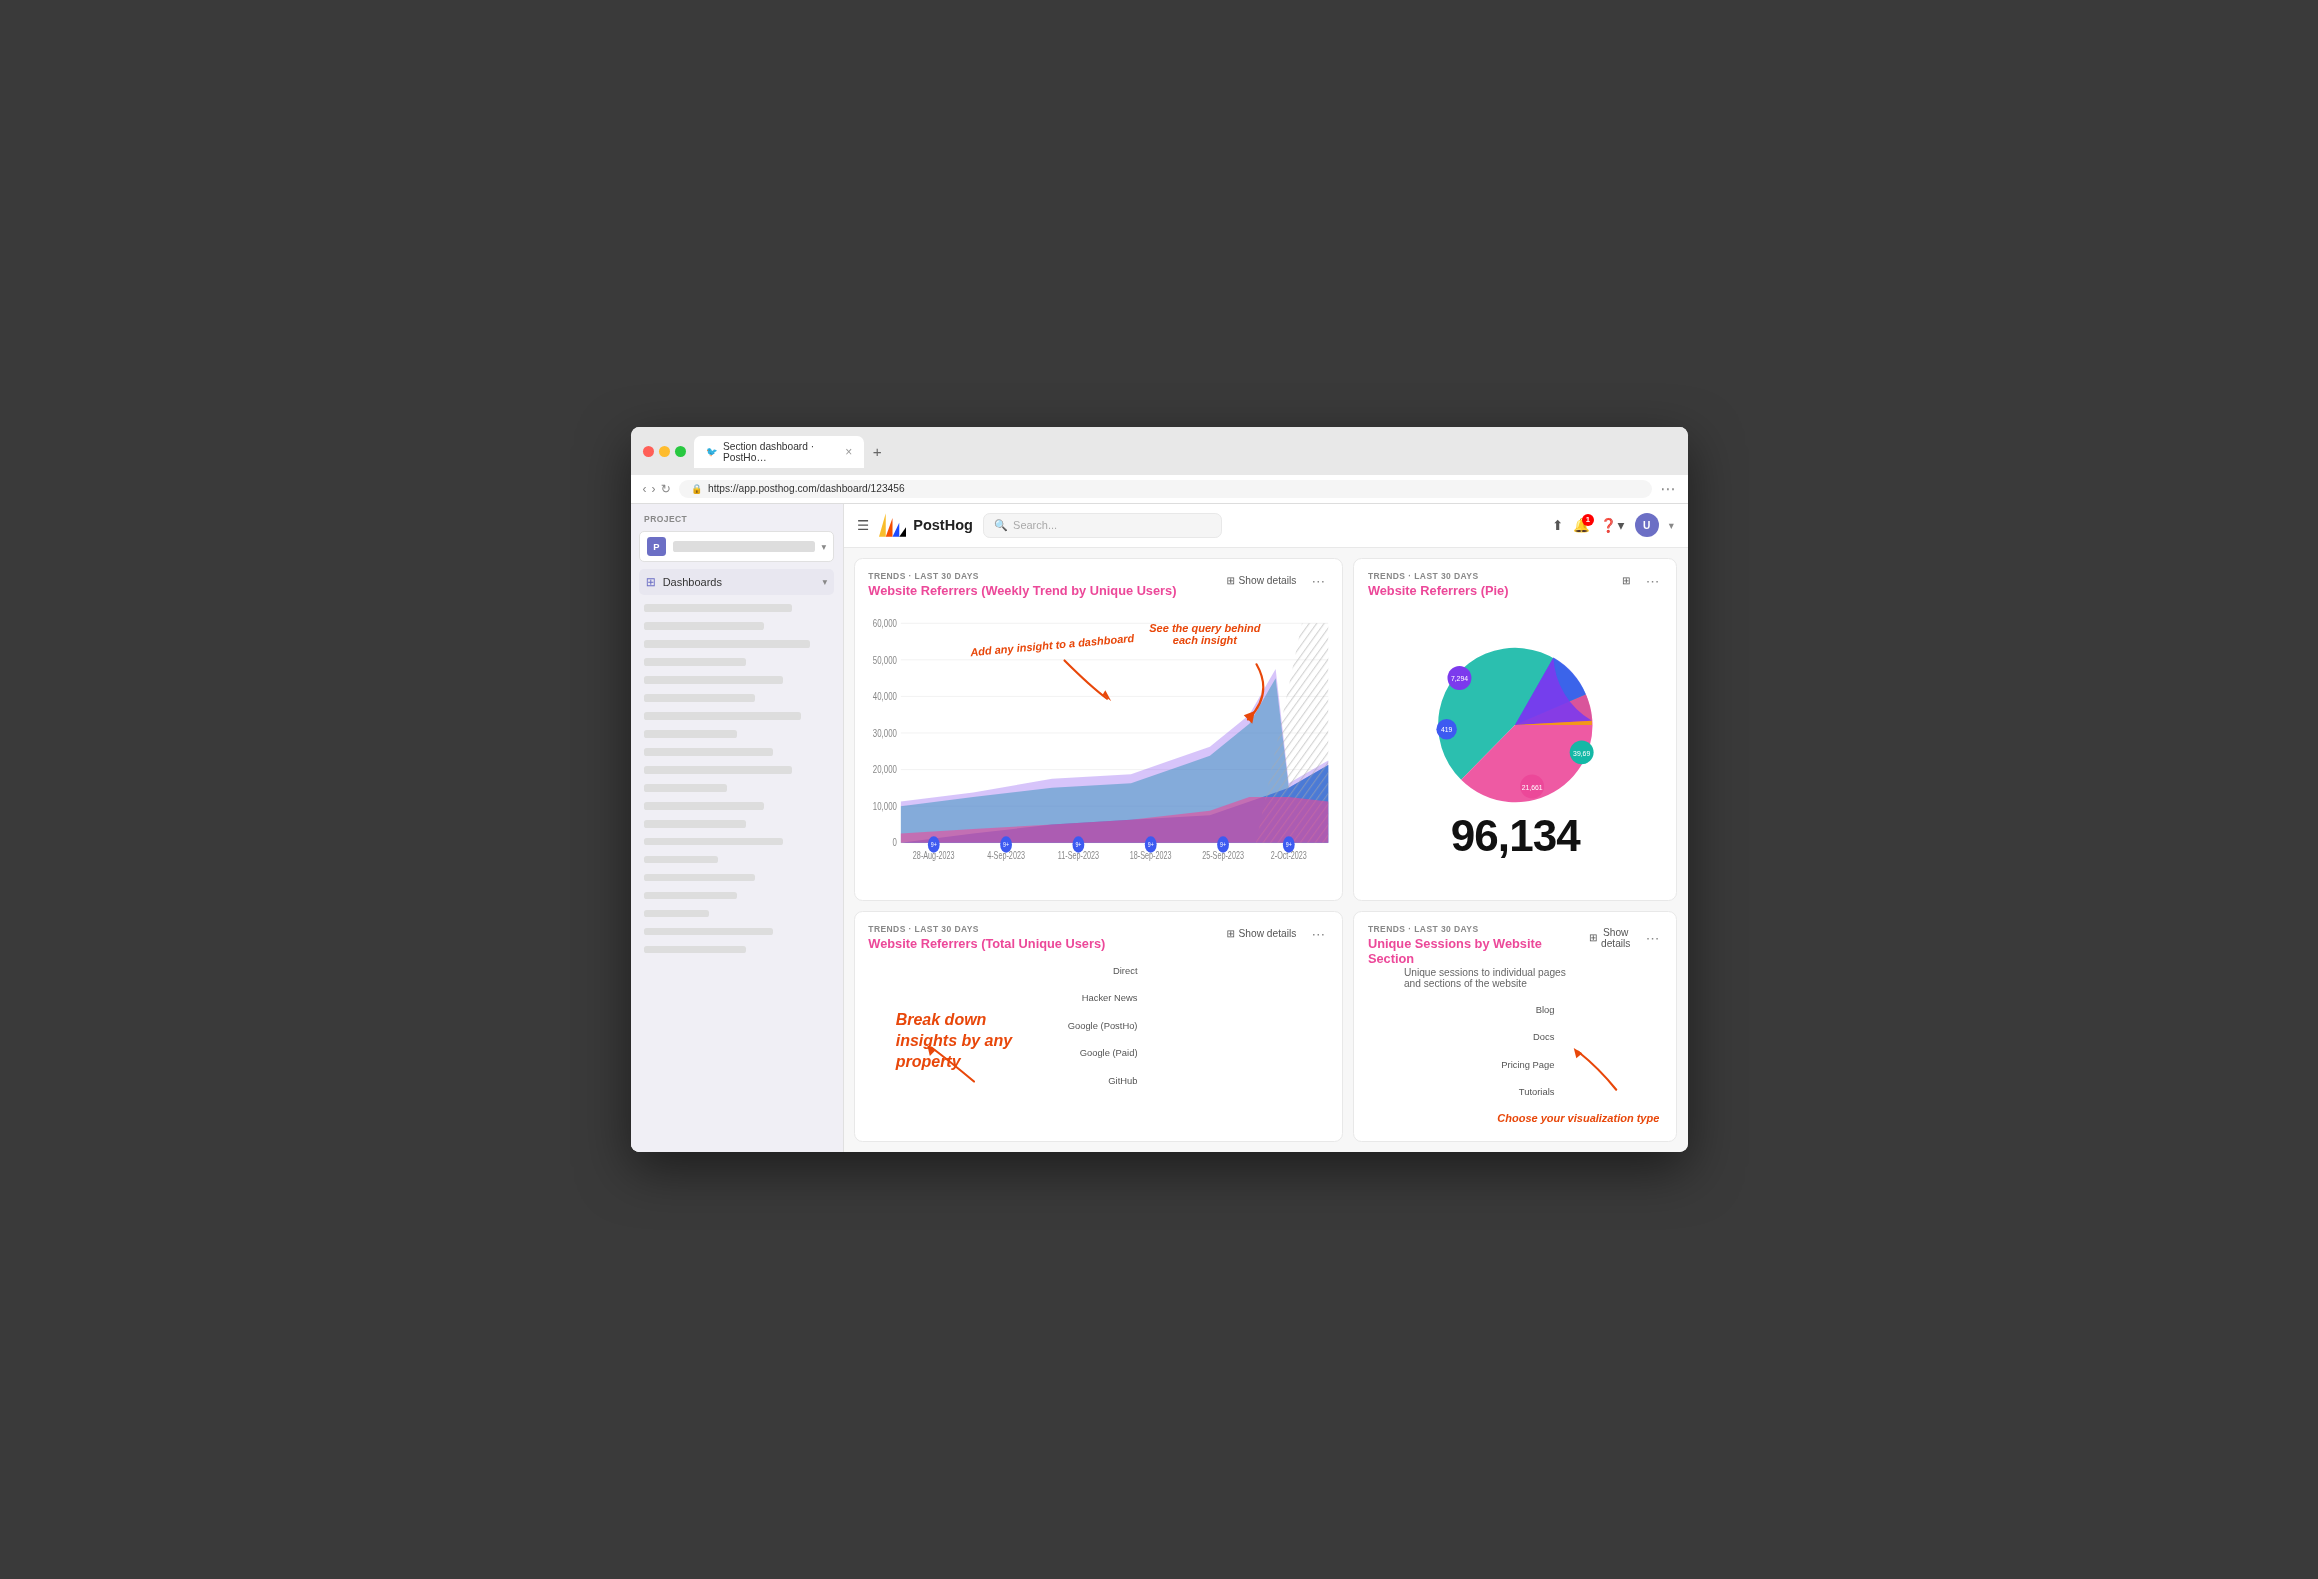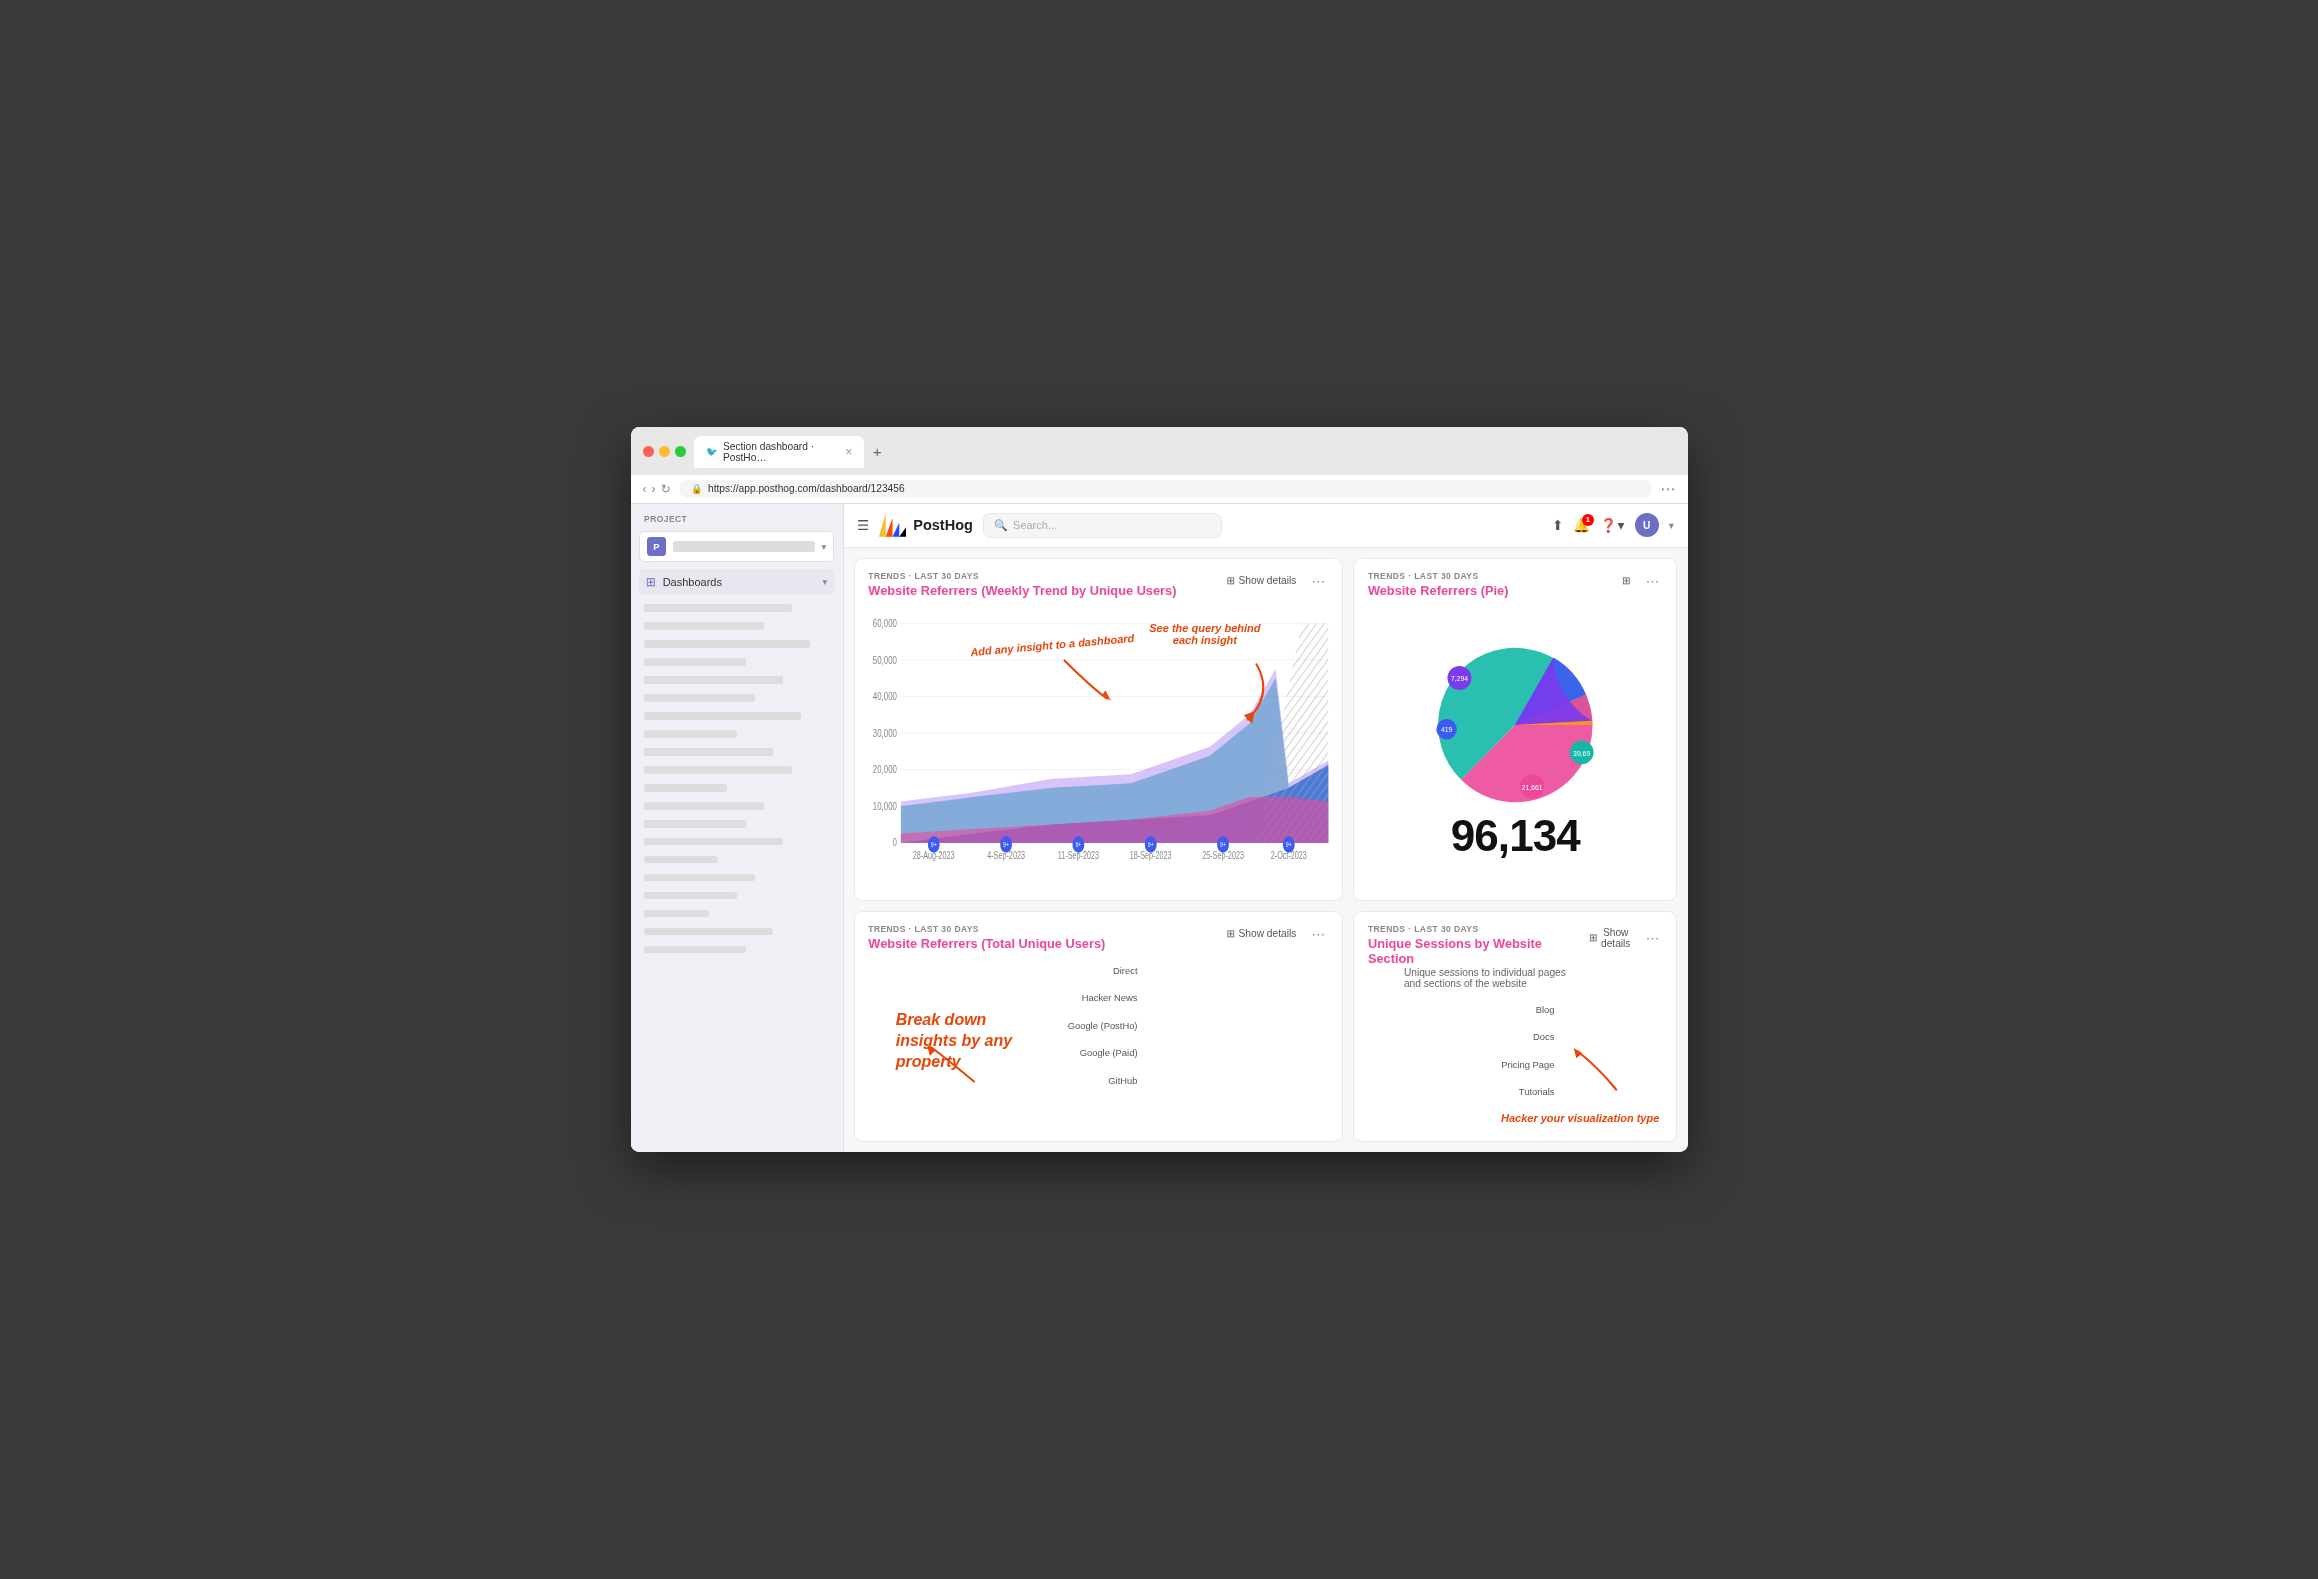--- a/index.html
+++ b/index.html
@@ -702,21 +702,21 @@
               </div>
             </div>
             <div class="bar-row">
               <span class="bar-label">Tutorials</span>
               <div class="bar-track">
                 <div class="bar-fill" style="width:20%;background:#ec4899;"></div>
               </div>
             </div>
           </div>
 
-          <div class="annotation-viz">Hacker your visualization type</div>
+          <div class="annotation-viz">Choose your visualization type</div>
 
           <svg class="arrow-svg" style="bottom:47px;right:51px;width:60px;height:51px;" viewBox="0 0 70 60" width="60" height="51">
             <path d="M60,55 Q40,30 15,10" stroke="#e8470a" stroke-width="2.5" fill="none" stroke-linecap="round"></path>
             <polygon points="10,6 20,12 13,18" fill="#e8470a"></polygon>
           </svg>
         </div>
 
       </div>
     </div>
   </div>

